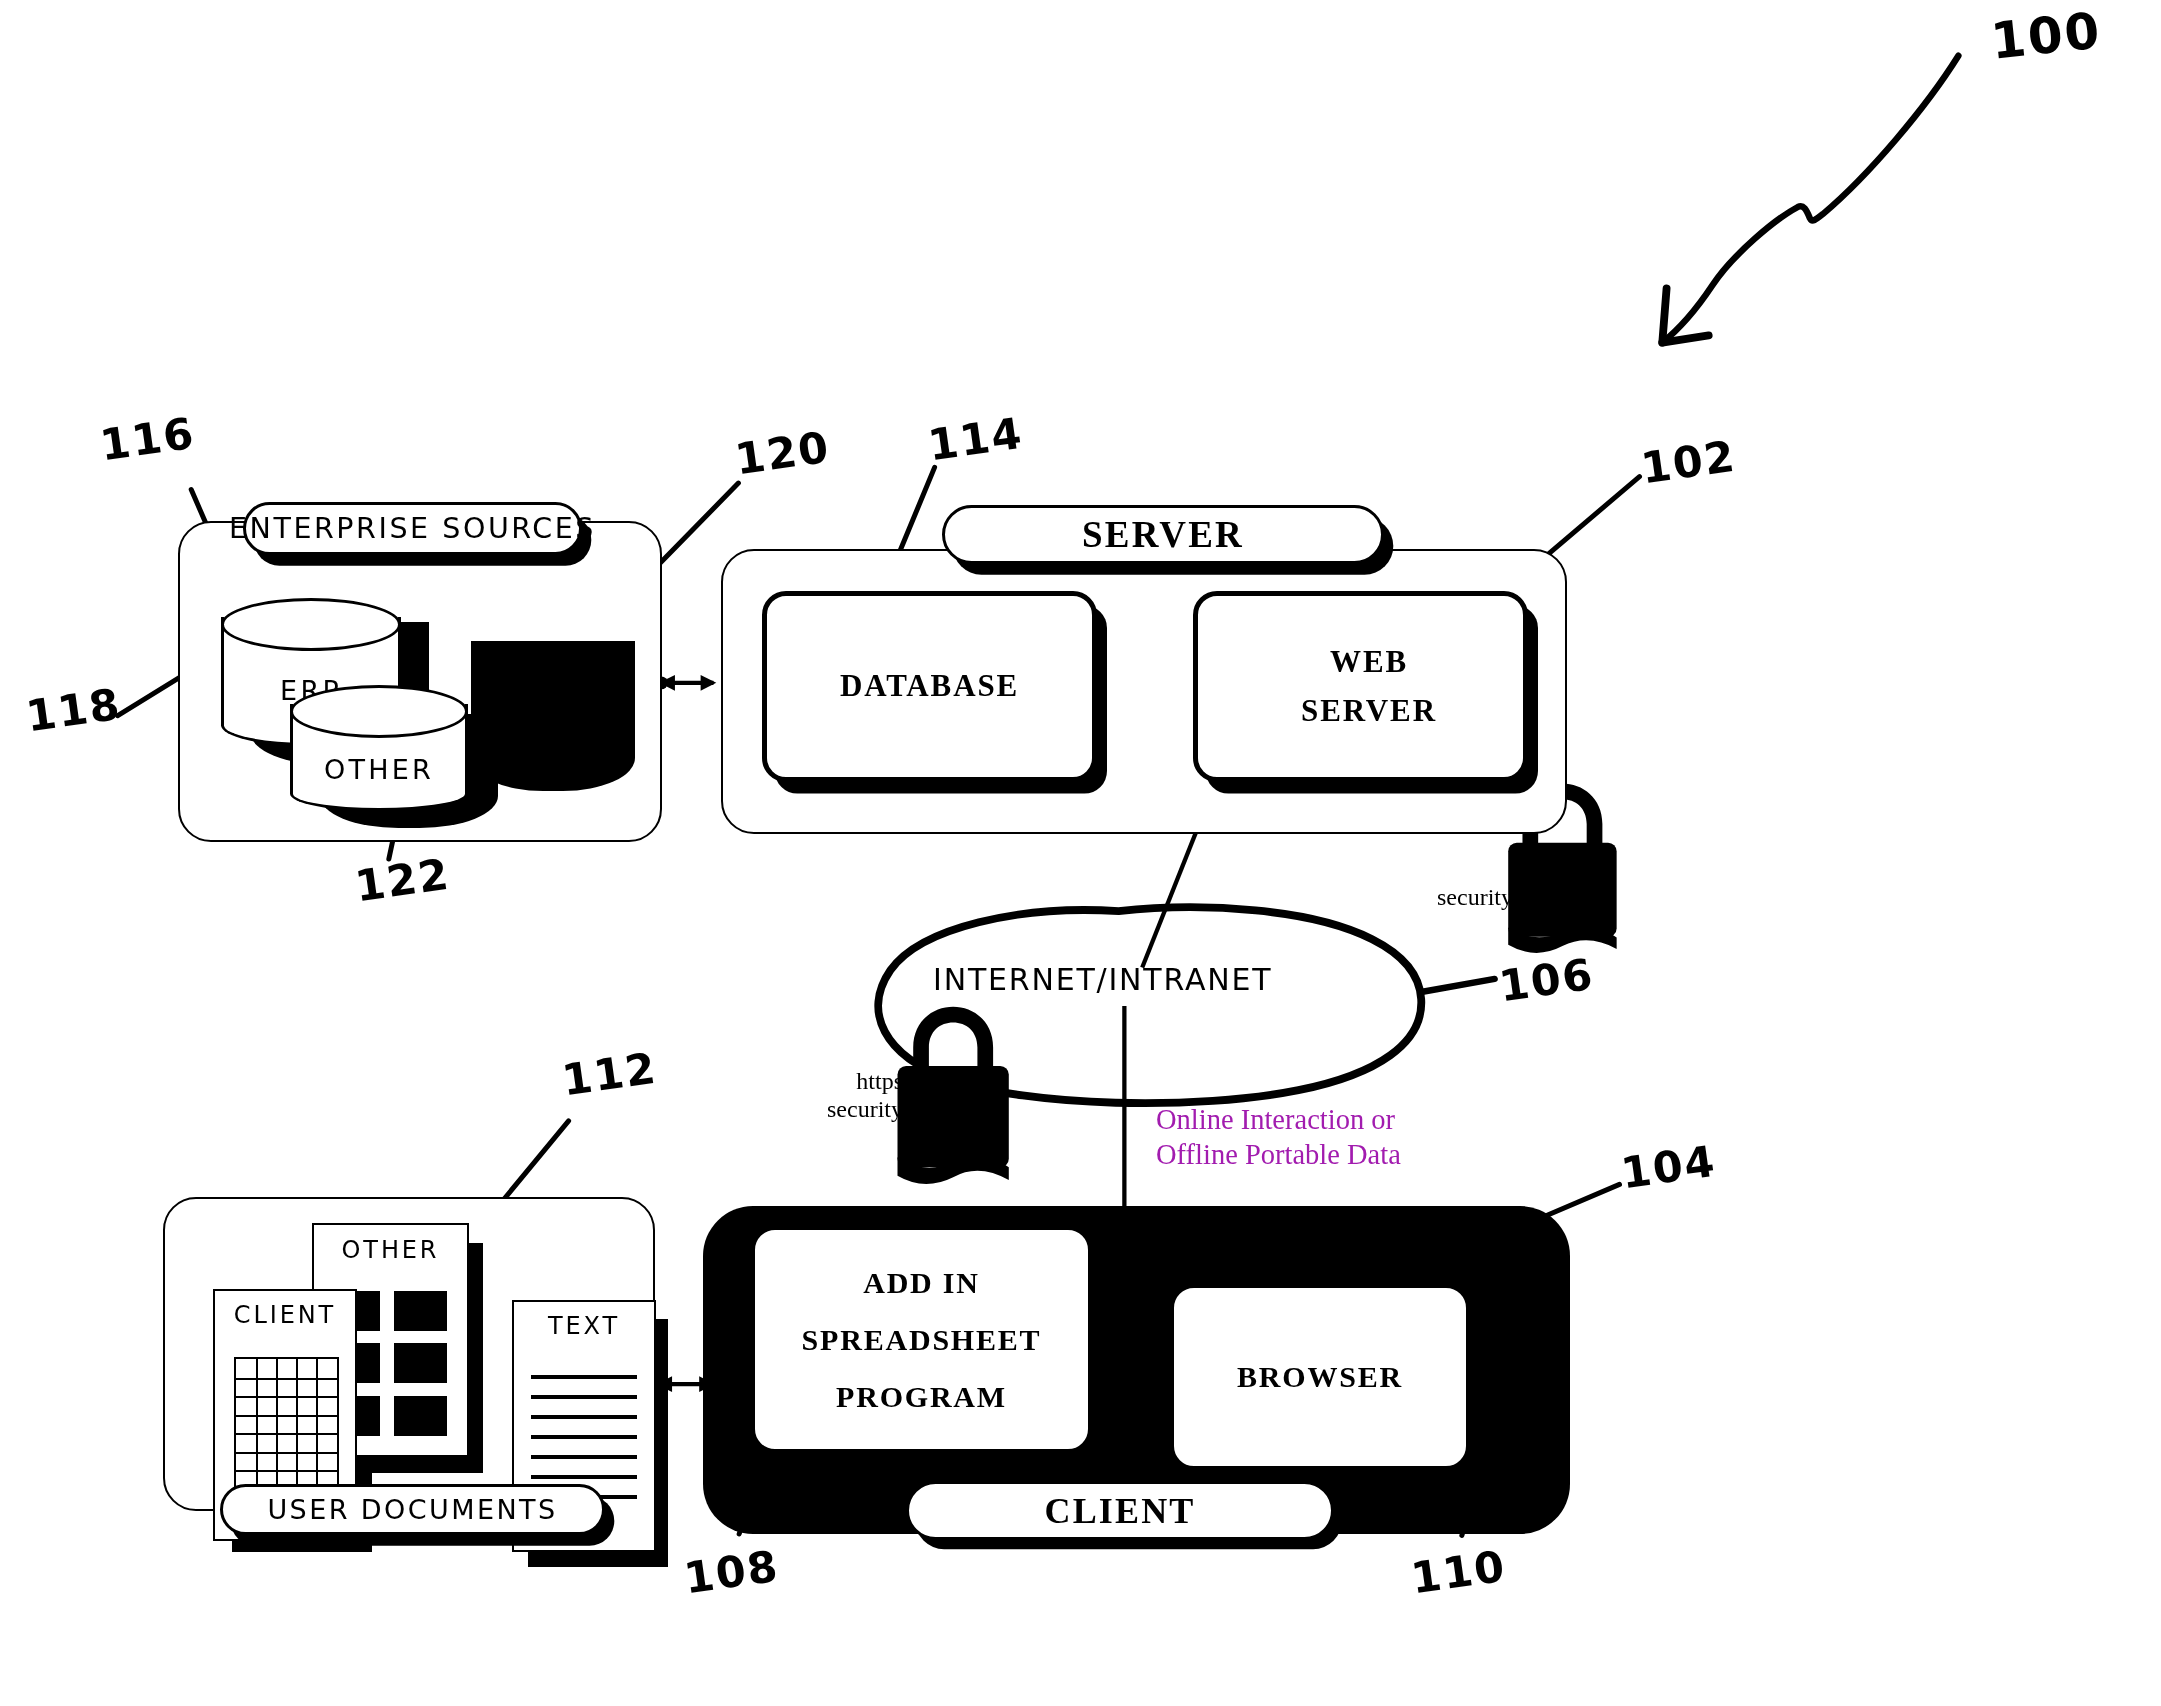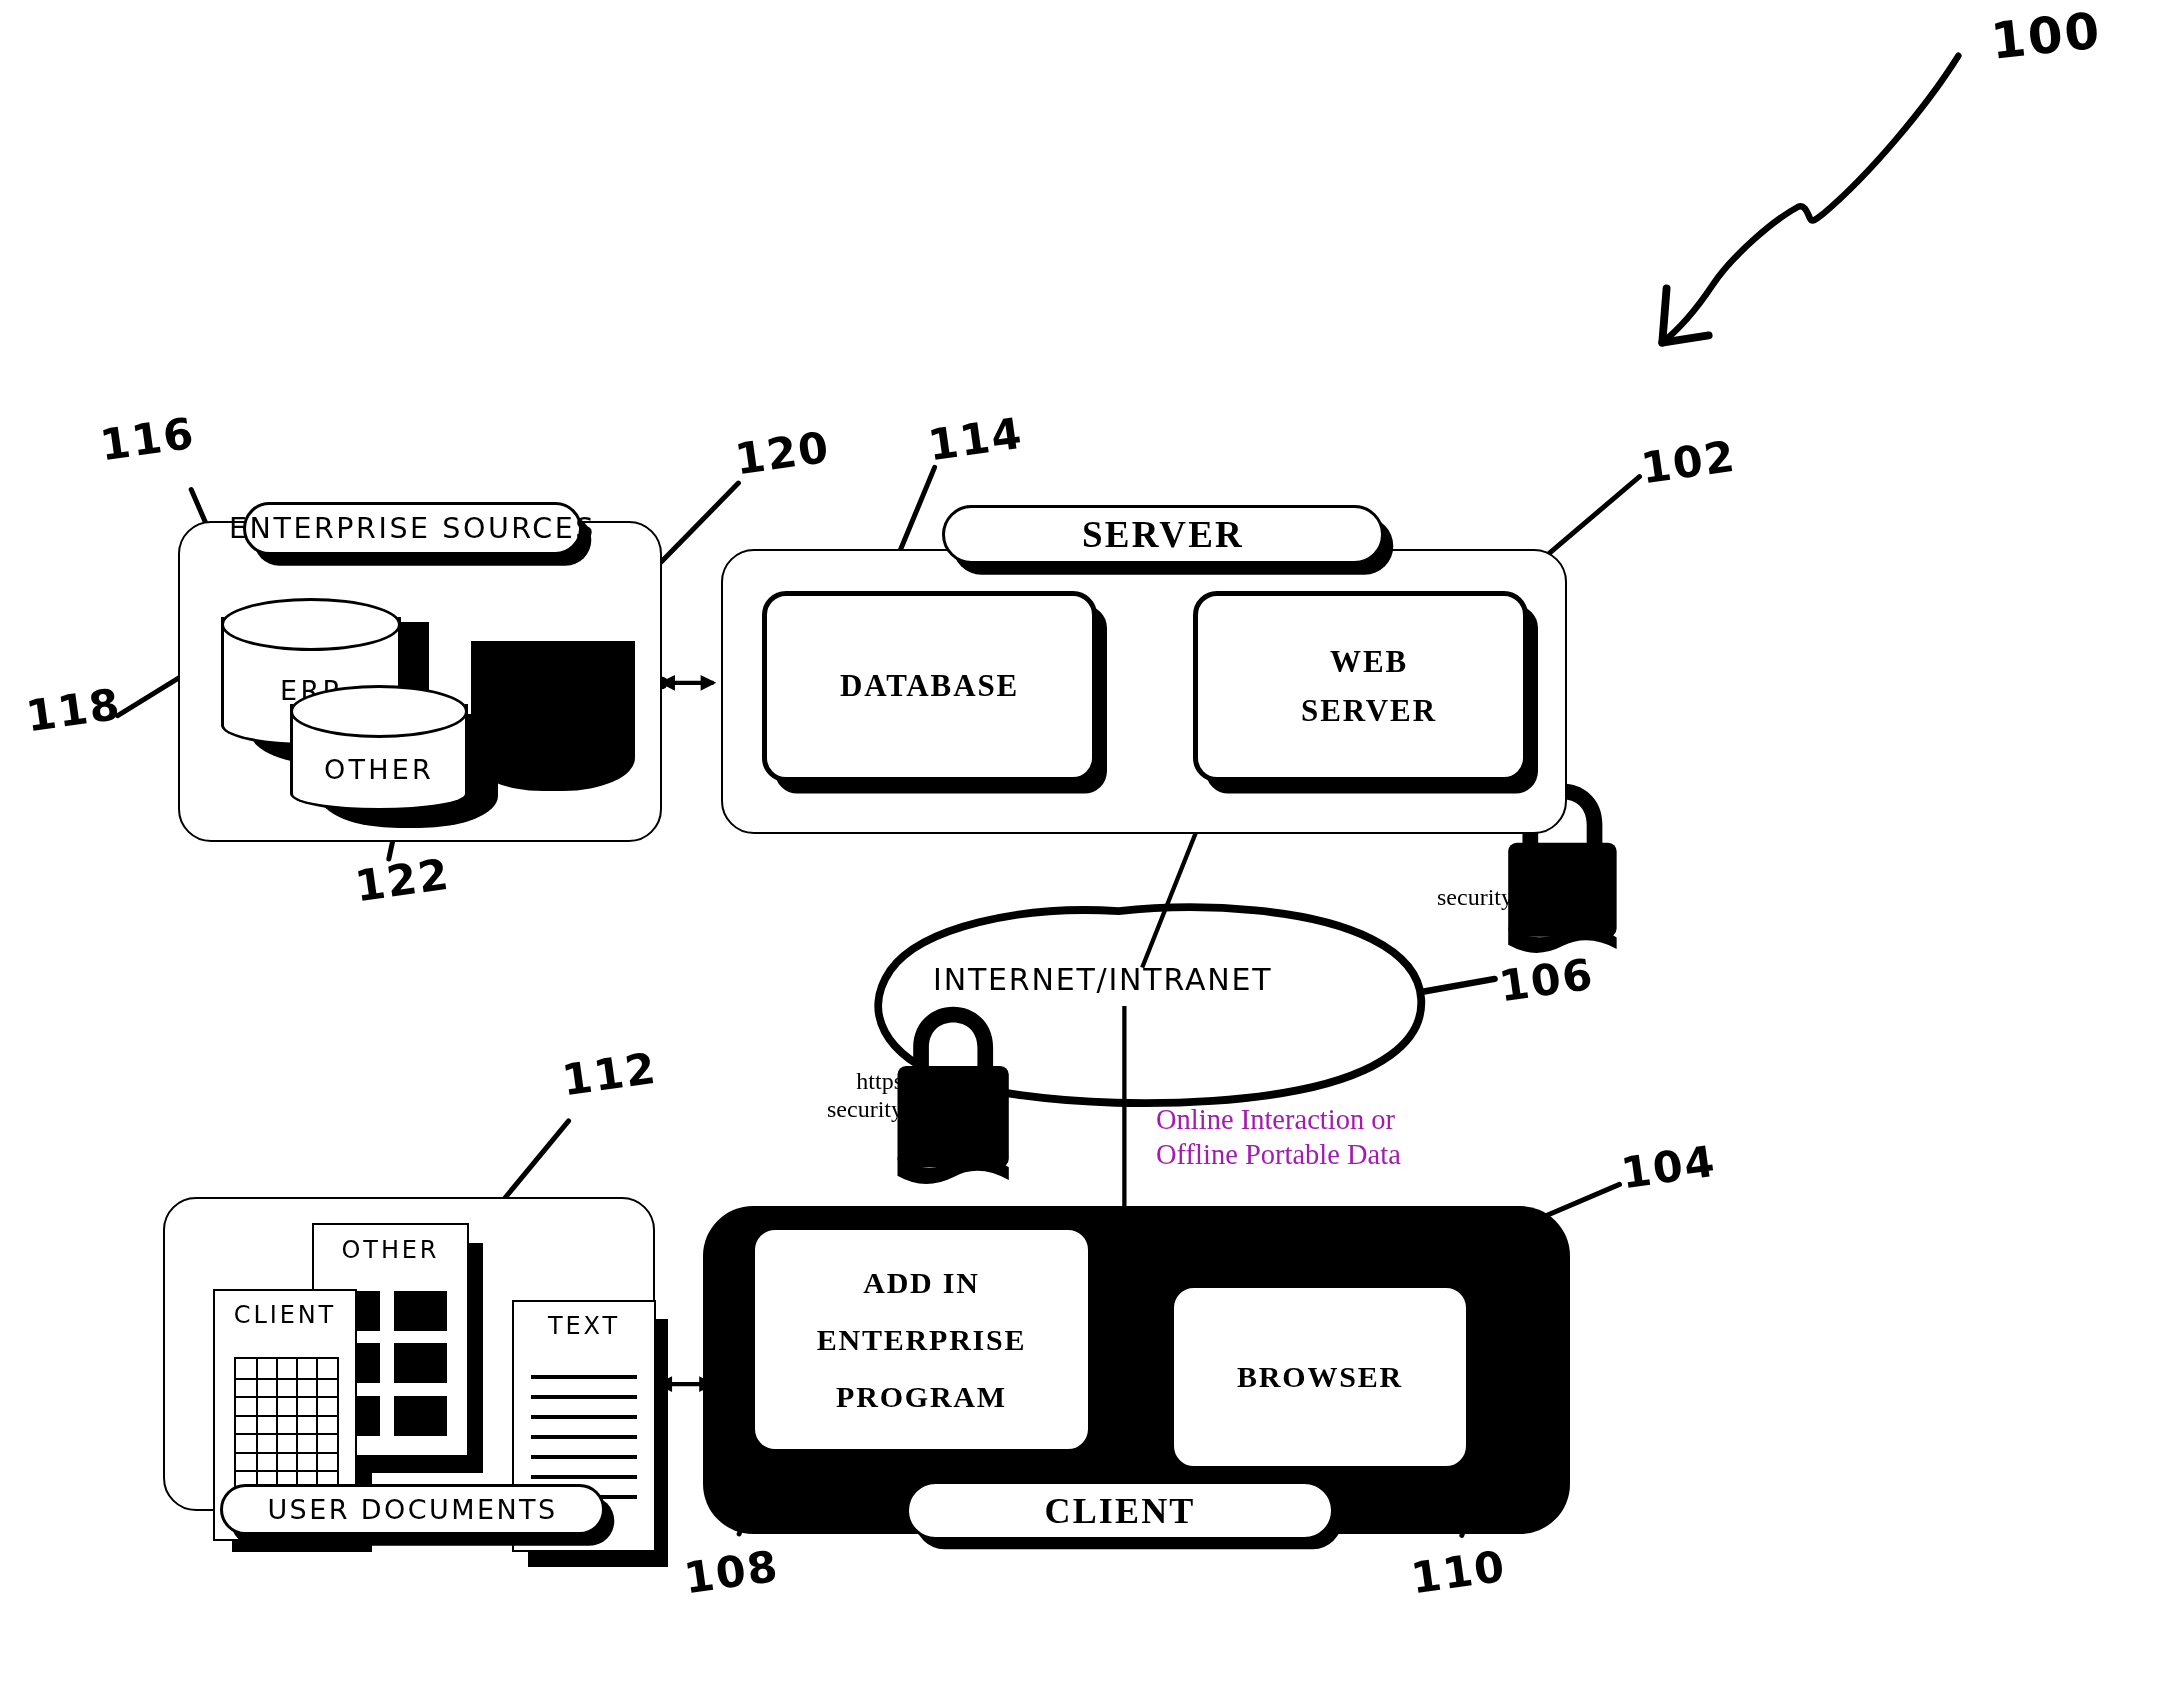--- a/index.html
+++ b/index.html
@@ -234,21 +234,21 @@
   <div class="small-label" style="left:810px;top:1067px;width:93px;text-align:right;">https
 security</div>
 
   <div class="flow-label" style="left:1156px;top:1103px;">Online Interaction or
 Offline Portable Data</div>
 
   <div class="client-slab" style="left:703px;top:1206px;width:867px;height:328px;"></div>
 
   <div class="abs node" style="left:751px;top:1226px;width:341px;height:227px;border-width:4.3px;box-shadow:none;z-index:6;">
     <span class="serif-caps" style="font-size:30px;white-space:pre-line;line-height:1.9;">ADD IN
-ENTERPRISE
+SPREADSHEET
 PROGRAM</span>
   </div>
 
   <div class="abs node" style="left:1170px;top:1284px;width:300px;height:186px;border-width:4.3px;box-shadow:none;z-index:6;">
     <span class="serif-caps" style="font-size:30px;">BROWSER</span>
   </div>
 
   <div class="abs pill" style="left:906px;top:1481px;width:428px;height:59px;box-shadow:8.6px 10px 0 -0.7px #000;z-index:7;">
     <span class="serif-caps" style="font-size:36px;">CLIENT</span>
   </div>

